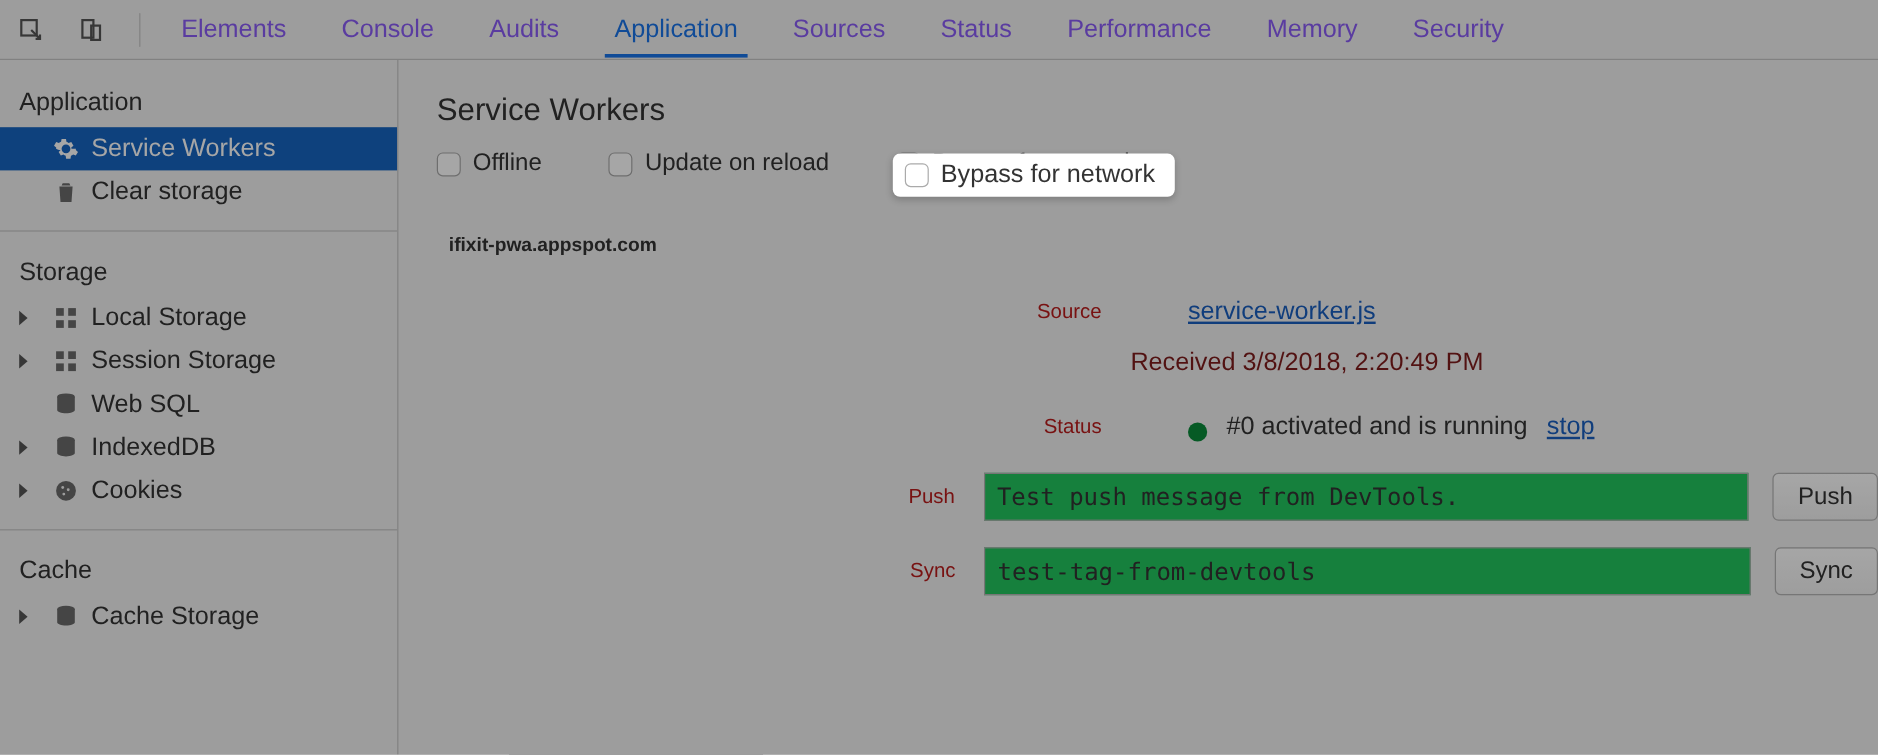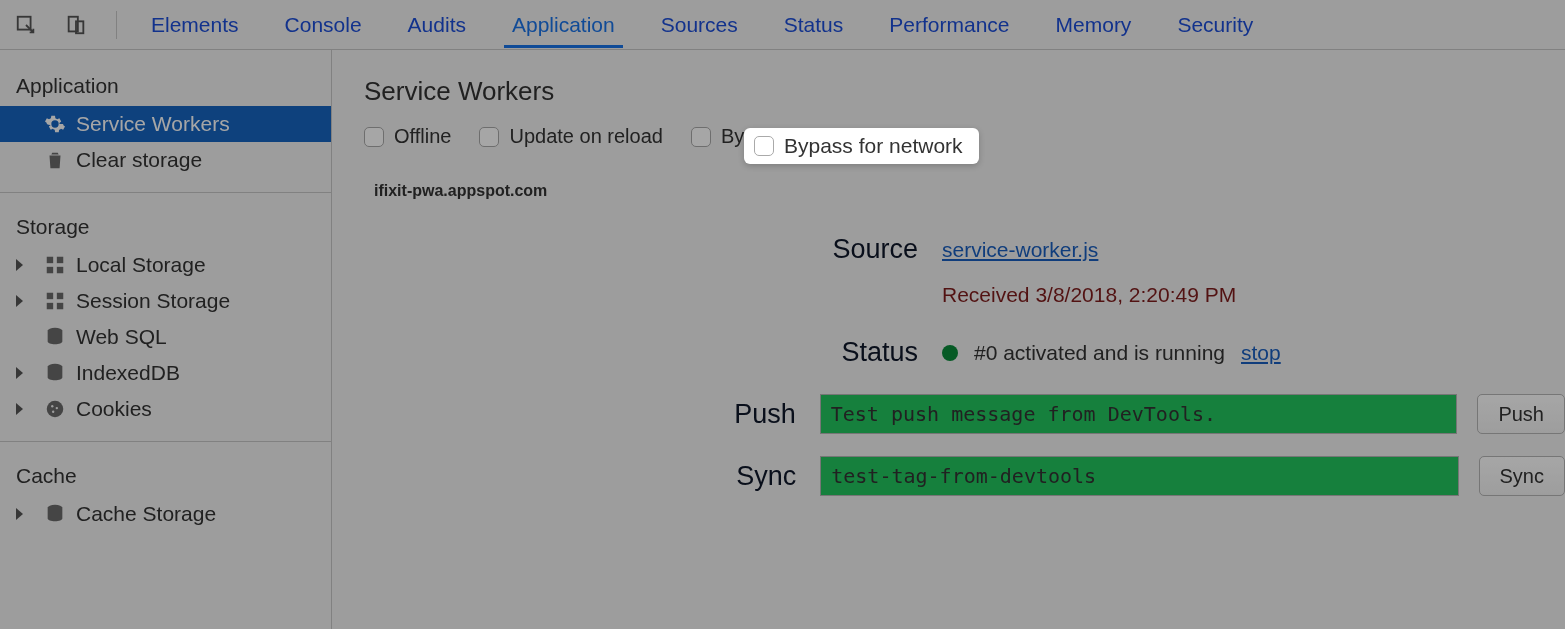--- a/index.html
+++ b/index.html
@@ -46,21 +46,21 @@
   gap: 22px;
 }
 .toolbar .icon-btn {
   width: 28px; height: 28px;
   display:flex; align-items:center; justify-content:center;
   color:#555;
 }
 .toolbar .divider { width:1px; height:28px; background:#c6c6c6; margin:0 4px; }
 .toolbar .tab {
   font-size: 21px;
-  color: #1d4ed8;
+  color: #8b5cf6;
   padding: 12px 8px 11px 8px;
   cursor: pointer;
 }
 .toolbar .tab.active {
   color: #1a73e8;
   border-bottom: 3px solid #1a73e8;
   padding-bottom: 8px;
 }
 
 .body {
@@ -109,51 +109,52 @@
 }
 .main h1 {
   font-size: 26px;
   font-weight: 400;
   color:#333;
   padding-left: 32px;
   margin-bottom: 18px;
 }
 .checkbox-row {
   display:flex;
-  gap: 28px;
+  gap: 56px;
   padding-left: 32px;
-  margin-bottom: 34px;
+  margin-bottom: 48px;
 }
 .cb-item { display:flex; align-items:center; gap:10px; }
 .cb-box { width:20px; height:20px; border:1.5px solid #aaa; border-radius:5px; background:#fff; }
 .sw-domain {
   font-size: 16px;
   font-weight: 700;
   color:#333;
   padding-left: 42px;
   margin-bottom: 34px;
 }
 .detail-row {
   display:flex;
   align-items:center;
   margin-bottom: 26px;
 }
 .detail-label {
   width: 610px;
   text-align: right;
-  color:#0f172a;
-  font-size: 27px;
+  color:#b91c1c;
+  font-size: 17px;
   padding-right: 24px;
 }
 .detail-value {
   display:flex;
-  align-items:center;
+  align-items:flex-end;
   gap: 16px;
   font-size: 21px;
   color:#333;
+  margin-left:48px;
 }
 .link { color:#1a5fbf; text-decoration: underline; cursor:pointer; }
 .status-dot { width:16px; height:16px; border-radius:50%; background:#0a8a3a; display:inline-block; }
 .received-row { padding-left: 610px; font-size:21px; color:#7f1d1d; margin-top:-8px; margin-bottom:30px; }
 
 .input-row { display:flex; align-items:center; margin-bottom:22px; }
 .input-row .detail-label { width:610px; }
 .text-input {
   width: 800px;
   height: 40px;

